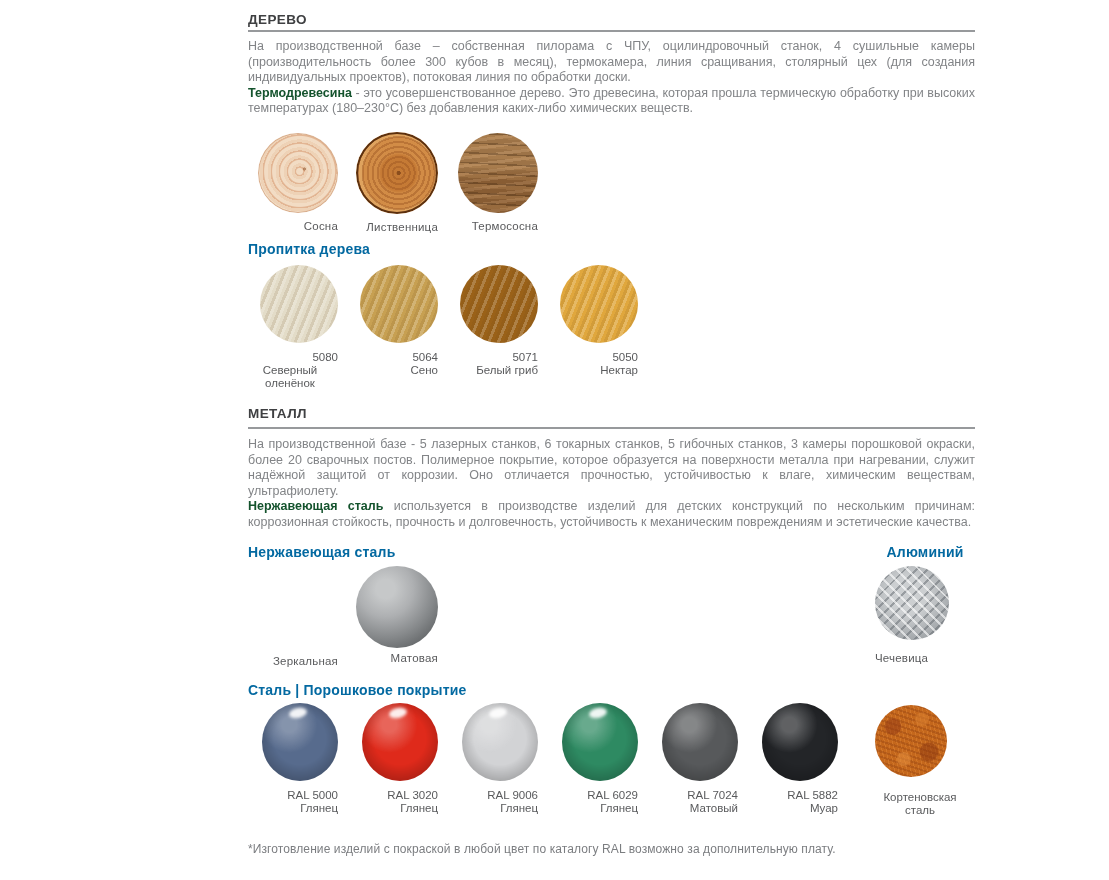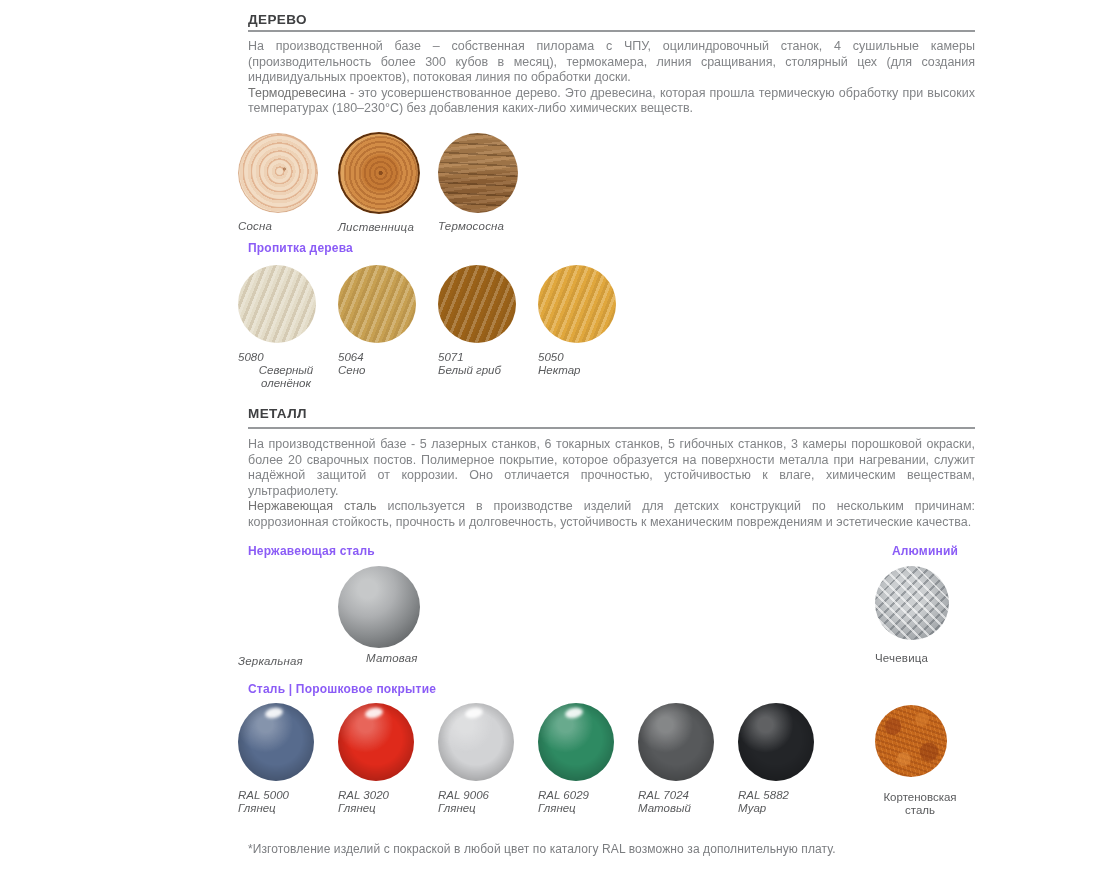--- a/index.html
+++ b/index.html
@@ -5,26 +5,26 @@
   html,body{margin:0;padding:0;background:#fff;}
   .page{position:relative;width:1013px;height:880px;background:#ffffff;
         font-family:"Liberation Sans",sans-serif;overflow:hidden;color:#808285;}
 
   .sec-title{position:absolute;left:248px;font-size:13.5px;font-weight:700;
              color:#3f4042;letter-spacing:.4px;}
   .rule{position:absolute;left:248px;width:727px;height:2px;background:#97999c;}
   .bodytext{position:absolute;left:248px;width:727px;font-size:12.5px;
             line-height:15.5px;text-align:justify;color:#828487;}
   .bodytext p{margin:0;}
-  .bodytext b{color:#737373;font-weight:400;}
-
-  .sub-title{position:absolute;font-size:12px;font-weight:600;color:#8b5cf6;letter-spacing:.2px;}
+  .bodytext b{color:#14532d;font-weight:700;}
+
+  .sub-title{position:absolute;font-size:14px;font-weight:600;color:#0369a1;letter-spacing:.2px;}
 
   .row{position:absolute;display:flex;}
-  .col{flex:0 0 100px;width:100px;display:flex;flex-direction:column;align-items:flex-start;font-style:italic;}
+  .col{flex:0 0 100px;width:100px;display:flex;flex-direction:column;align-items:flex-end;}
   .abs-col{position:absolute;width:100px;display:flex;flex-direction:column;align-items:flex-start;}
 
   .sw-label{margin-top:7px;font-size:11.5px;line-height:13px;color:#595a5c;
             text-align:center;letter-spacing:.2px;}
   .sw-code{margin-top:8px;font-size:11.5px;line-height:13px;color:#595a5c;text-align:center;}
   .sw-name{font-size:11.5px;line-height:13px;color:#595a5c;text-align:center;max-width:96px;}
 
   .circle{border-radius:50%;flex:0 0 auto;}
 
   

